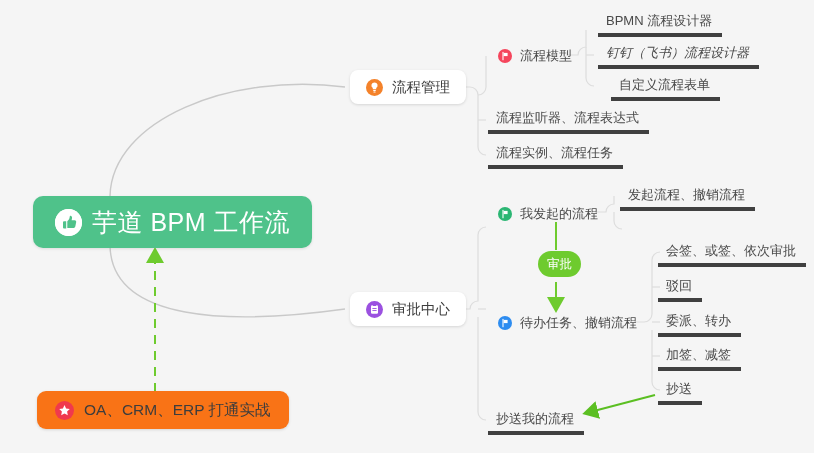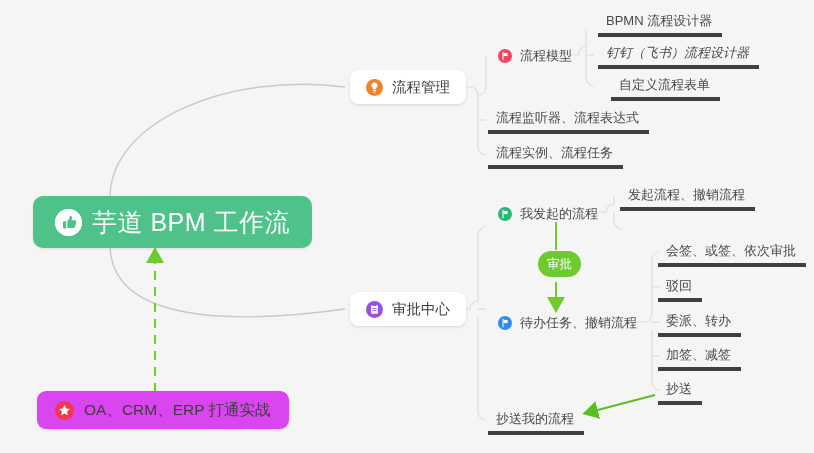--- a/index.html
+++ b/index.html
@@ -52,21 +52,21 @@
   .leaf-node{
     font-size:13px;
     color:#4a4a4a;
     height:29px;
     padding:0 10px 0 8px;
     border-bottom:4px solid #404040;
     background:transparent;
   }
 
   .card-node{
-    background:#d946ef;
+    background:#f97316;
     border-radius:9px;
     height:38px;
     padding:0 18px;
     font-size:15.5px;
     color:#3d3d3d;
     box-shadow:0 1px 3px rgba(0,0,0,.13);
   }
   .card-node .label{margin-left:10px;}
 
   .tag-node{

